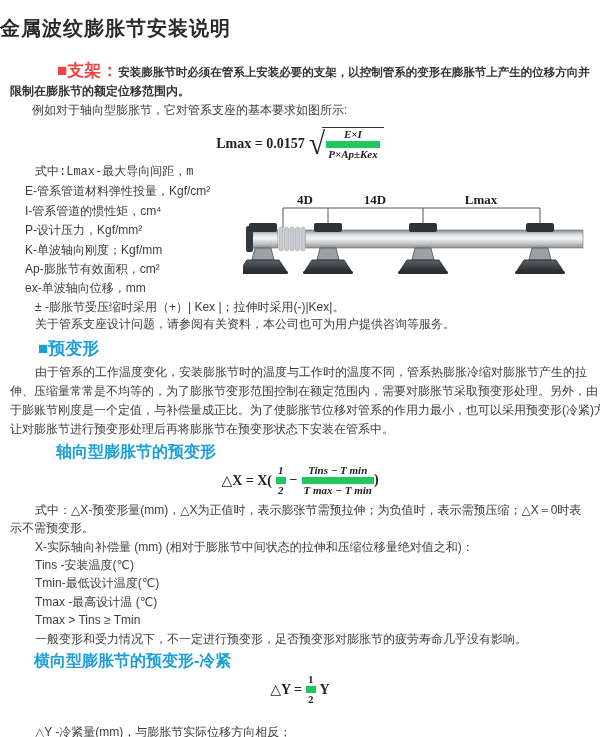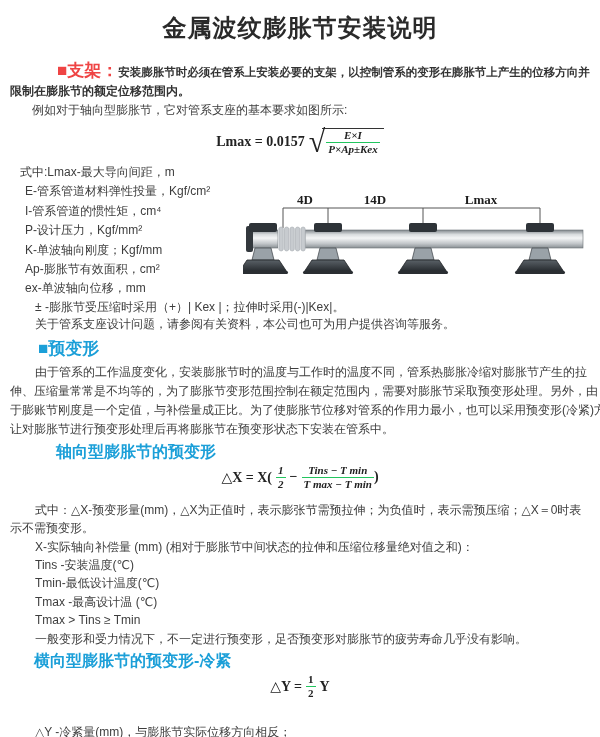--- a/index.html
+++ b/index.html
@@ -3,49 +3,49 @@
 <meta charset="utf-8">
 <style>
   html,body{margin:0;padding:0;background:#f2f2f2;}
   .page{
     width:600px;height:737px;background:#ffffff;position:relative;overflow:hidden;
     font-family:"Liberation Sans","DejaVu Sans",sans-serif;color:#3d3d3d;
     box-sizing:border-box;
   }
   
   .doc-title{
-    margin:0;padding-top:14px;height:30px;text-align:center;
-    font-size:24px;line-height:28px;font-weight:bold;color:#2a2a2a;letter-spacing:1px;
+    margin:0;padding-top:14px;height:30px;text-align:left;
+    font-size:20px;line-height:28px;font-weight:bold;color:#2a2a2a;letter-spacing:1px;
   }
   
   .sec1-line1{margin-top:15px;padding-left:57px;white-space:nowrap;}
   .blue-head{color:#ef4444;font-size:17px;font-weight:bold;}
   .sec1-line1 .bold-text{font-size:11.5px;font-weight:bold;color:#333;}
   .body-line{font-size:12px;line-height:19px;white-space:nowrap;color:#3d3d3d;}
   .bold-line{font-weight:bold;color:#333;}
   .ind10{padding-left:10px;}
   .ind32{padding-left:32px;}
   .ind35{padding-left:35px;}
   
   .formula{font-family:"Liberation Serif","DejaVu Serif",serif;color:#222;font-weight:bold;}
   .formula1{margin:7px 0 2px 0;height:34px;text-align:center;font-size:14px;}
   .f-inline{display:inline-flex;align-items:center;vertical-align:middle;}
   .radical{font-size:30px;font-weight:400;line-height:30px;transform:scaleY(1.05);}
   .radicand{display:inline-block;border-top:1.5px solid #333;padding:0 4px;margin-left:-3px;font-style:italic;}
   .frac{display:inline-block;text-align:center;vertical-align:middle;font-size:11px;line-height:13px;}
-  .frac .num{display:block;border-bottom:1px solid #22c55e;padding:0 2px;font-family:Liberation Serif, serif;}
+  .frac .num{display:block;border-bottom:7px solid #22c55e;padding:0 2px;font-family:Liberation Serif, serif;}
   .frac .den{display:block;padding:0 2px;}
   .formula2{height:36px;text-align:center;font-size:14px;margin-top:2px;}
   .formula2 .frac{font-style:italic;}
   .formula3{height:38px;text-align:center;font-size:14px;margin-top:2px;}
   .fgap{display:inline-block;width:4px;}
   
   .vars-row{margin-top:2px;}
   .vars-list .body-line{line-height:19.4px;}
-  .vars-list .v-first{padding-left:20px;}
+  .vars-list .v-first{padding-left:35px;font-family:Liberation Mono, monospace;}
   .vars-list .v-rest{padding-left:25px;}
   .tight{line-height:17px;}
   
   .sec-head2{margin:5px 0 0 38px;font-size:17px;line-height:22px;font-weight:bold;color:#1b9fd8;}
   .para{margin-top:3px;}
   .sub-head{font-size:16px;line-height:20px;font-weight:bold;color:#1b9fd8;white-space:nowrap;}
   .sub-axial{margin-top:3px;padding-left:56px;}
   .sub-lateral{margin-top:3px;padding-left:34px;}
   .desc-block{margin-top:1px;}
   .desc-block .body-line{line-height:18.4px;}

